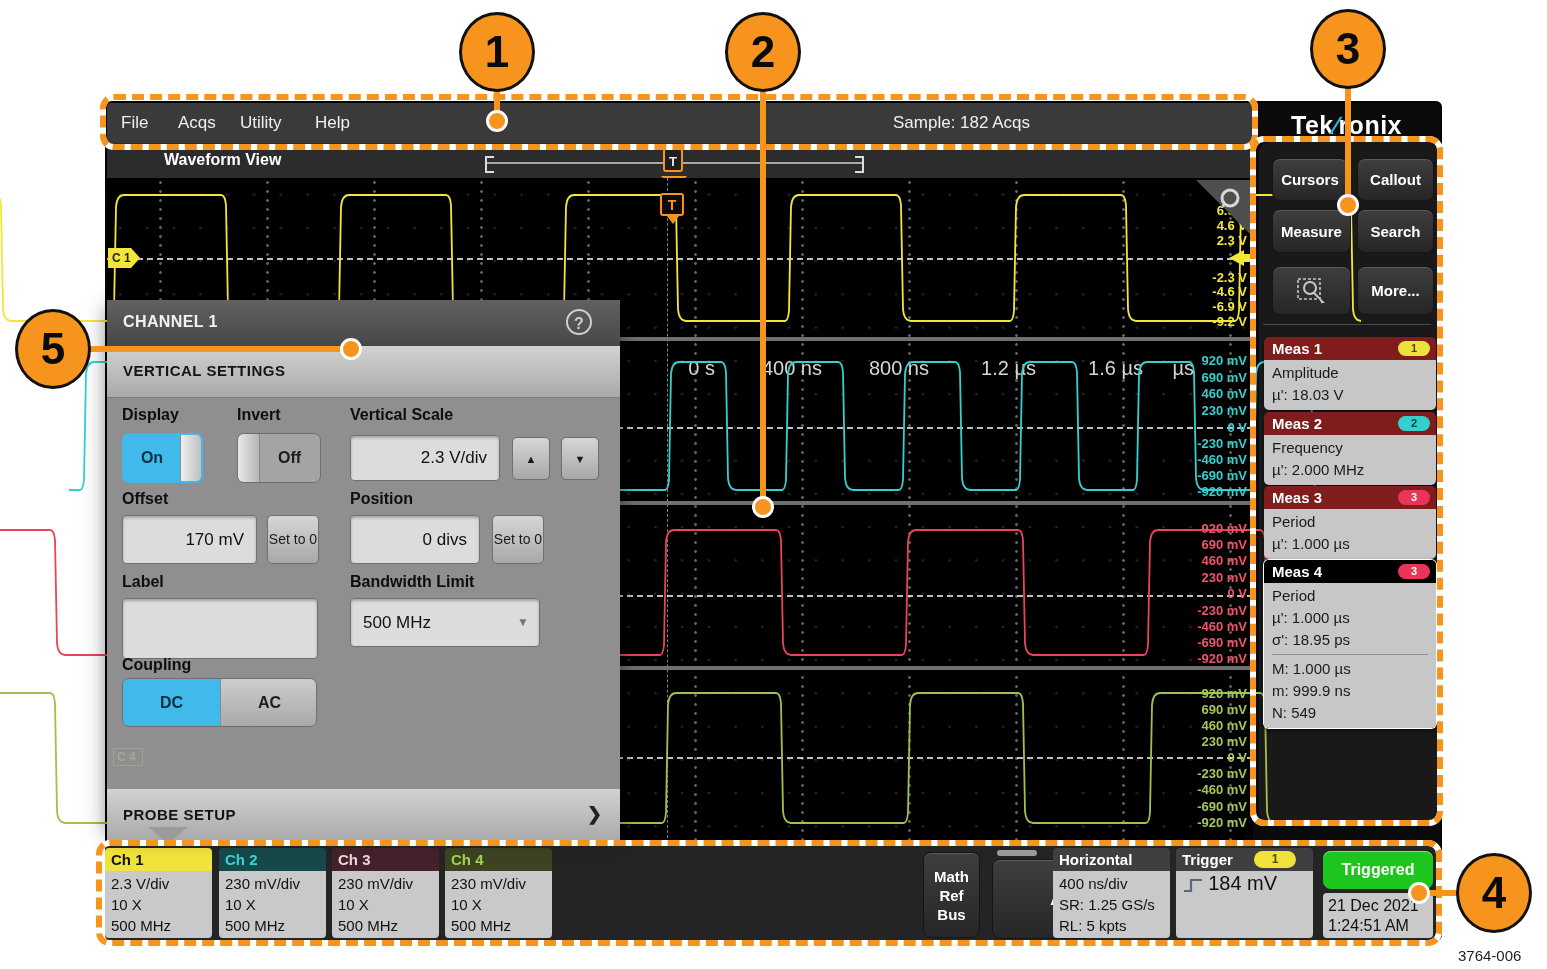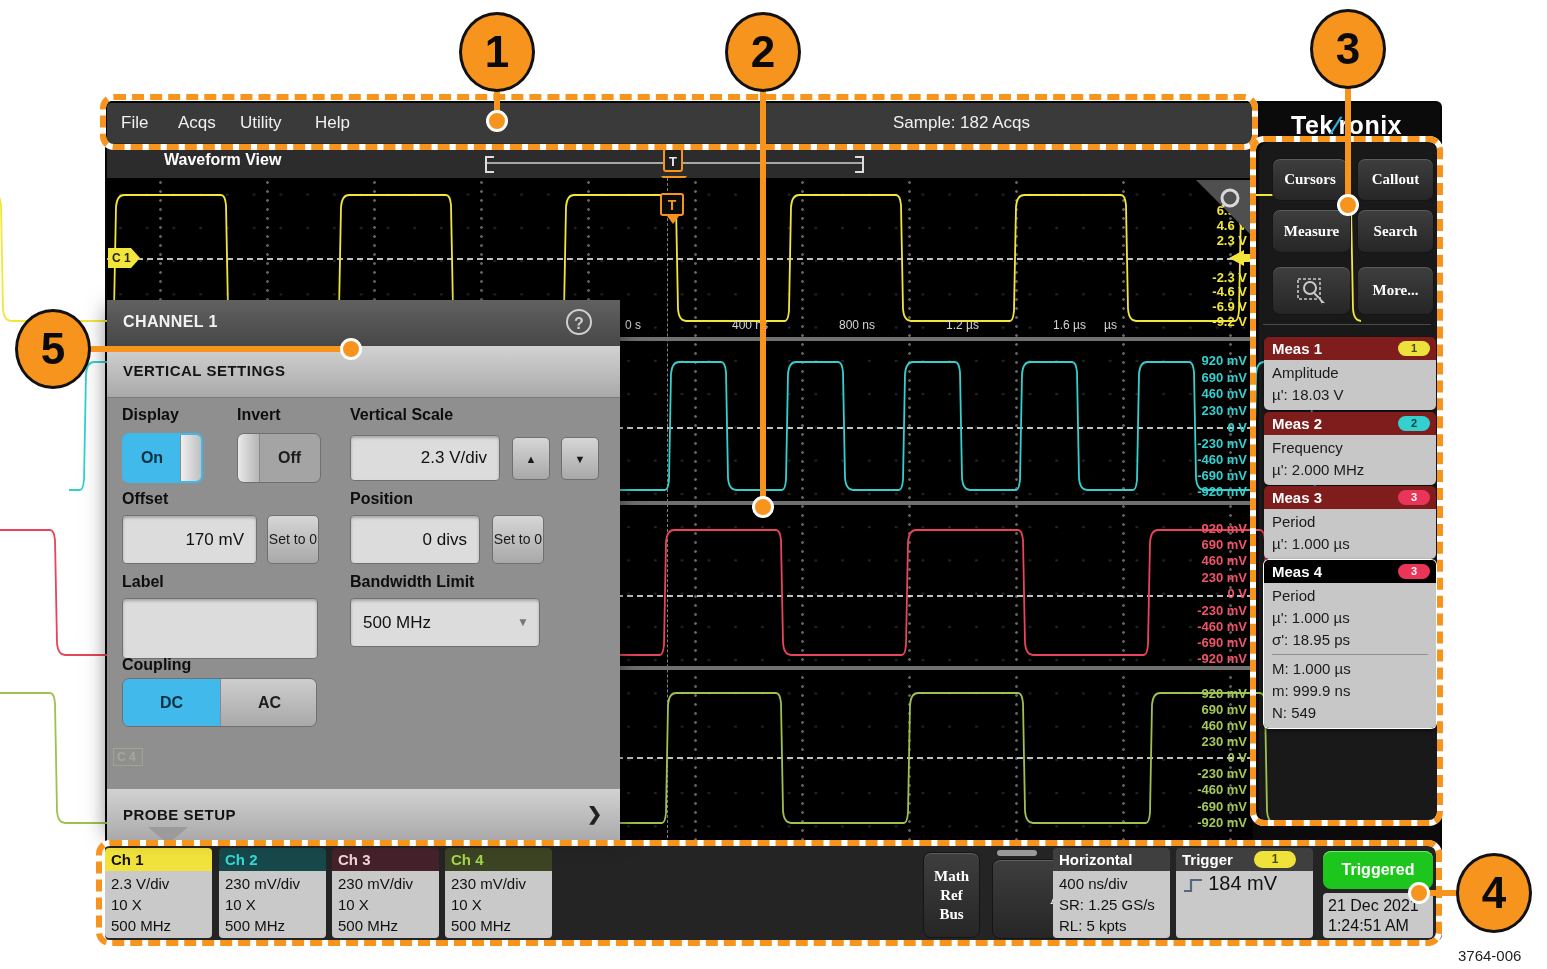--- a/index.html
+++ b/index.html
@@ -16,26 +16,26 @@
   #grat{position:absolute;left:107px;top:178px;width:1146px;height:665px;background:#000;
     background-image:
       radial-gradient(circle, rgba(255,255,255,.38) 1px, transparent 1.7px),
       radial-gradient(circle, rgba(255,255,255,.15) 1px, transparent 1.6px);
     background-size:107px 9px, 26.75px 33.25px;}
   .slice{position:absolute;left:0;width:1146px;}
   .zero{position:absolute;left:0;width:1146px;border-top:2px dashed rgba(255,255,255,.75);}
   .sep{position:absolute;left:0;width:1146px;height:4px;background:#707070;}
   .sl{position:absolute;right:6px;font-size:13px;font-weight:bold;white-space:nowrap;}
   .sl1{color:#F2E63B}.sl2{color:#35CFCF}.sl3{color:#F05468}.sl4{color:#A4C857}
-  .tlabel{position:absolute;width:90px;text-align:left;color:#d5d5d5;font-size:12px;}
+  .tlabel{position:absolute;width:90px;text-align:right;color:#d5d5d5;font-size:20px;margin-top:39px;}
   .wavesvg{position:absolute;left:0;top:0;overflow:visible;}
   
   .btn-dark{position:absolute;background:linear-gradient(#3e3e3e,#262626);border:1px solid #151515;
     box-shadow:inset 0 1px 0 #5d5d5d;border-radius:8px;color:#fff;font-weight:bold;font-size:15px;
-    display:flex;align-items:center;justify-content:center;text-align:center;font-family:Liberation Serif, serif;}
+    display:flex;align-items:center;justify-content:center;text-align:center;}
   .card{position:absolute;border-radius:5px;overflow:hidden;box-shadow:0 1px 3px rgba(0,0,0,.6);}
   .card-h{position:relative;height:23px;background:#7f1d1d;}
   .card-h.black{background:#000;}
   .card-title{position:absolute;left:8px;top:3px;color:#fff;font-weight:bold;font-size:15px;}
   .pill{position:absolute;right:6px;top:4px;width:32px;height:15px;border-radius:8px;
     font-size:11px;font-weight:bold;text-align:center;line-height:15px;}
   .card-b{background:#c7c7c7;color:#1a1a1a;font-size:15px;line-height:22px;padding:2px 8px 4px 8px;}
   .badge-h{position:absolute;left:0;top:0;right:0;height:23px;border-radius:4px 4px 0 0;
     font-size:15px;font-weight:bold;padding:3px 0 0 6px;box-sizing:border-box;}
   .badge-b{position:absolute;left:0;top:23px;right:0;bottom:0;background:#c9c9c9;border-radius:0 0 4px 4px;

